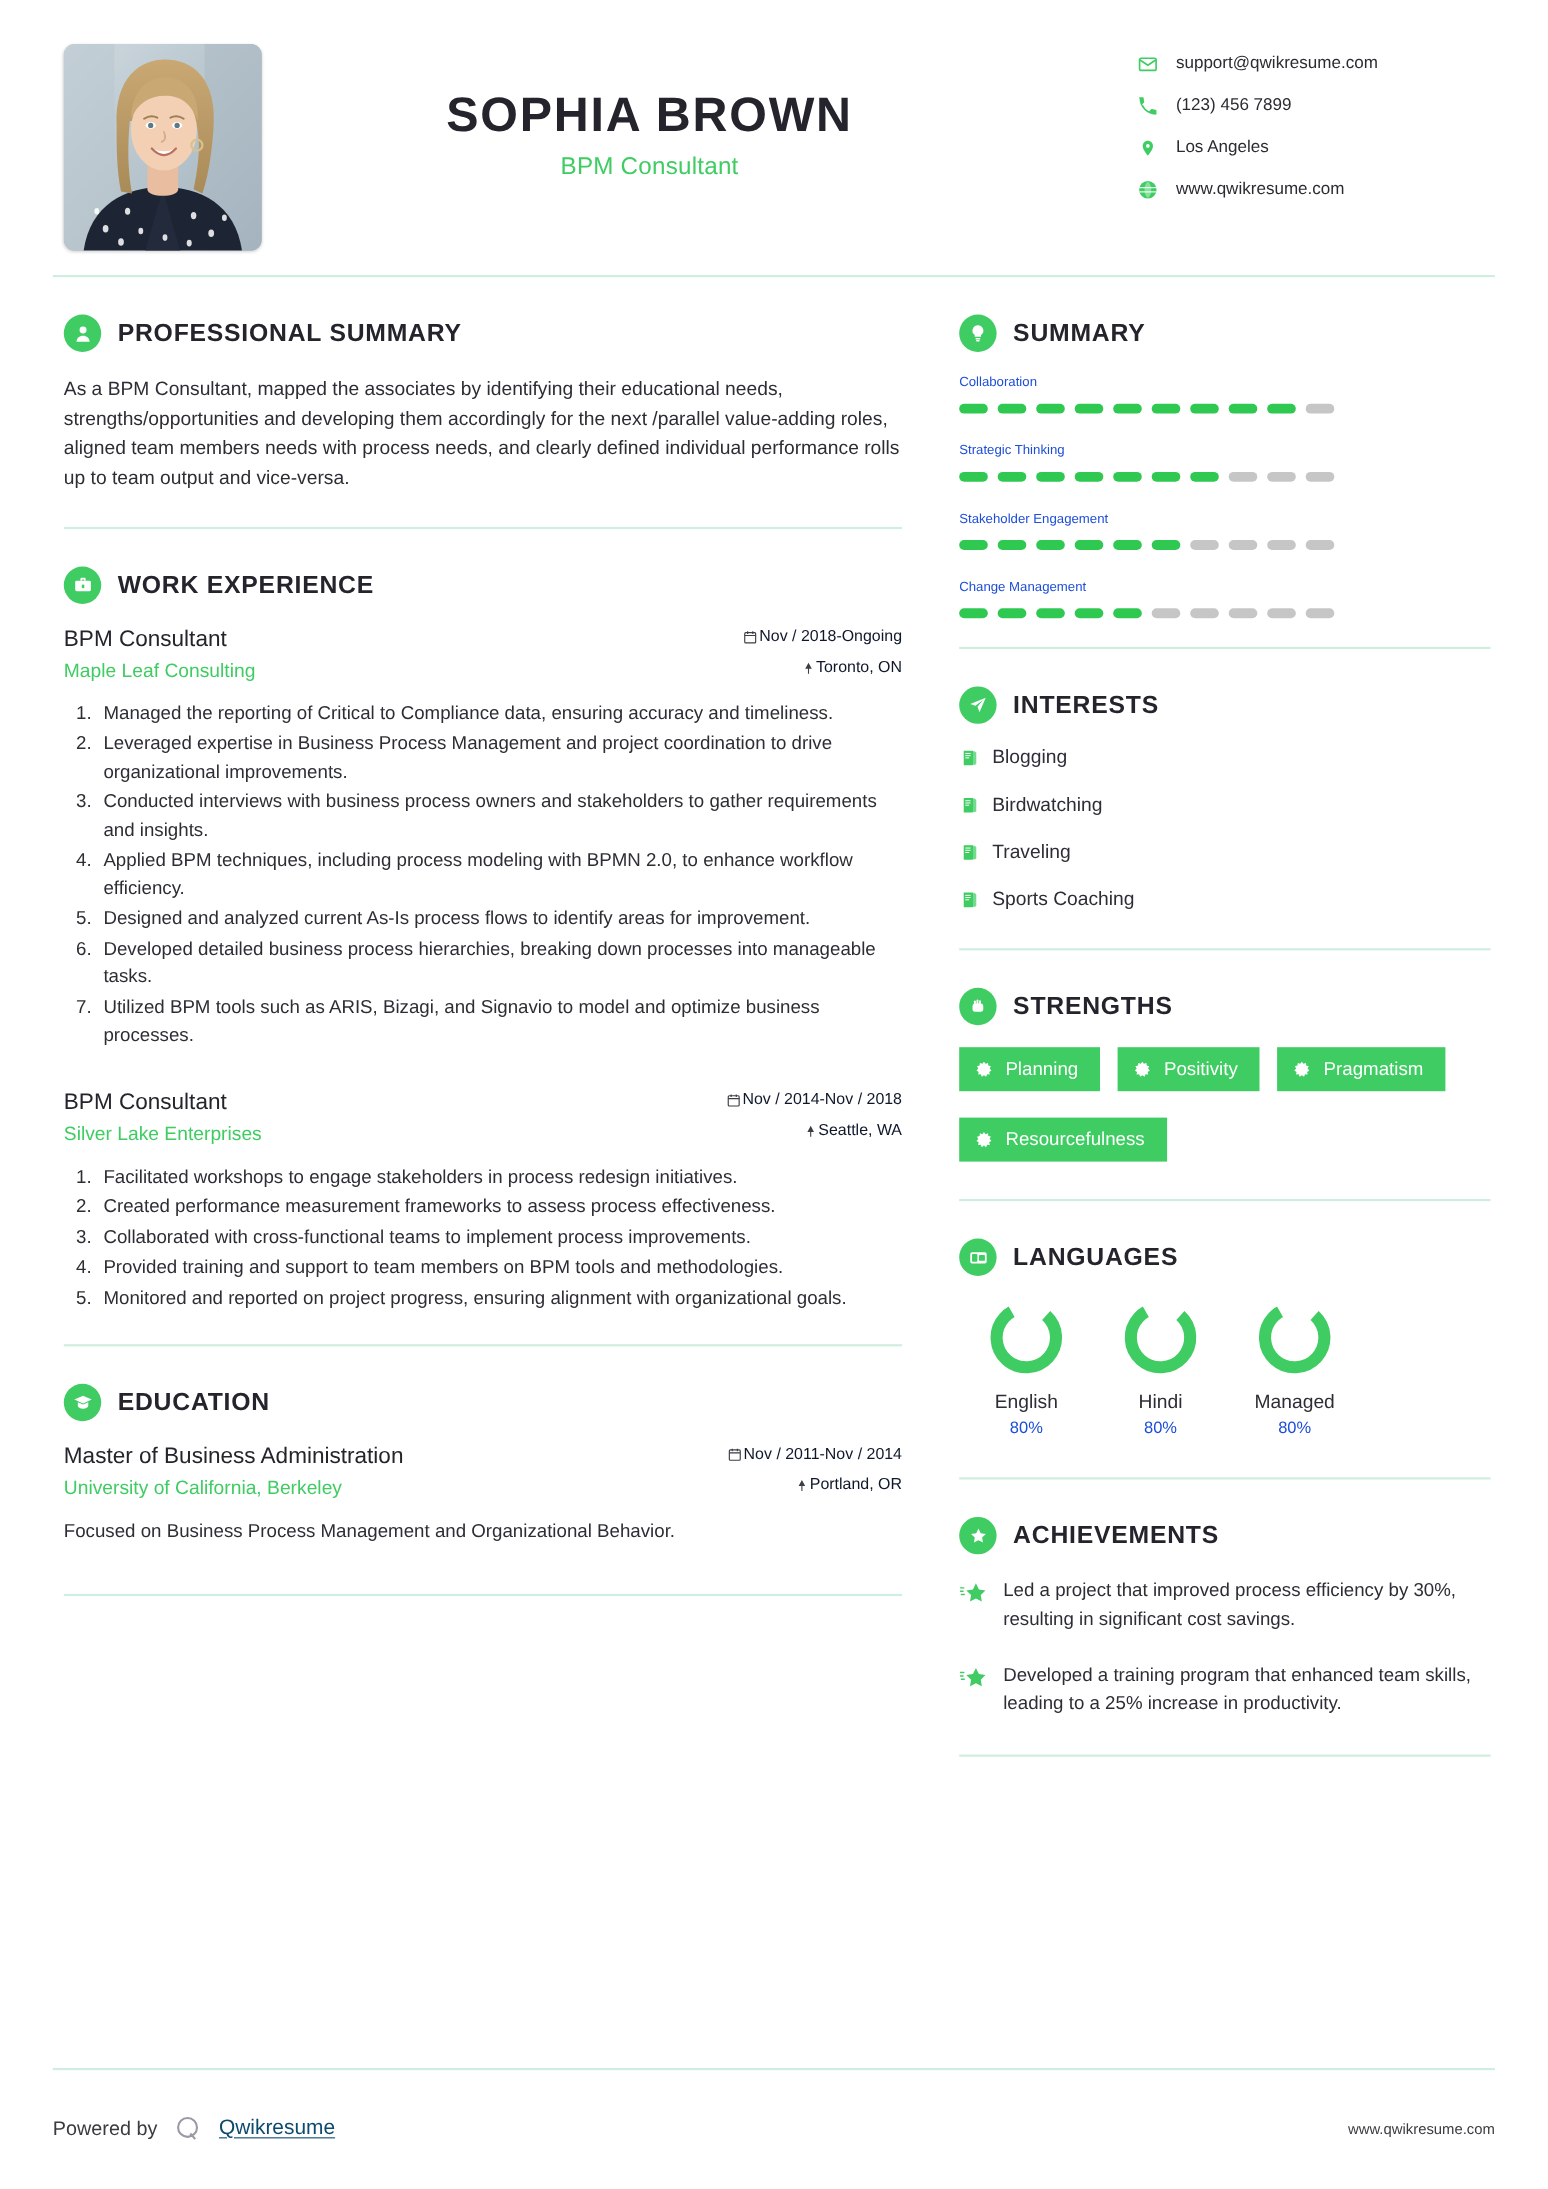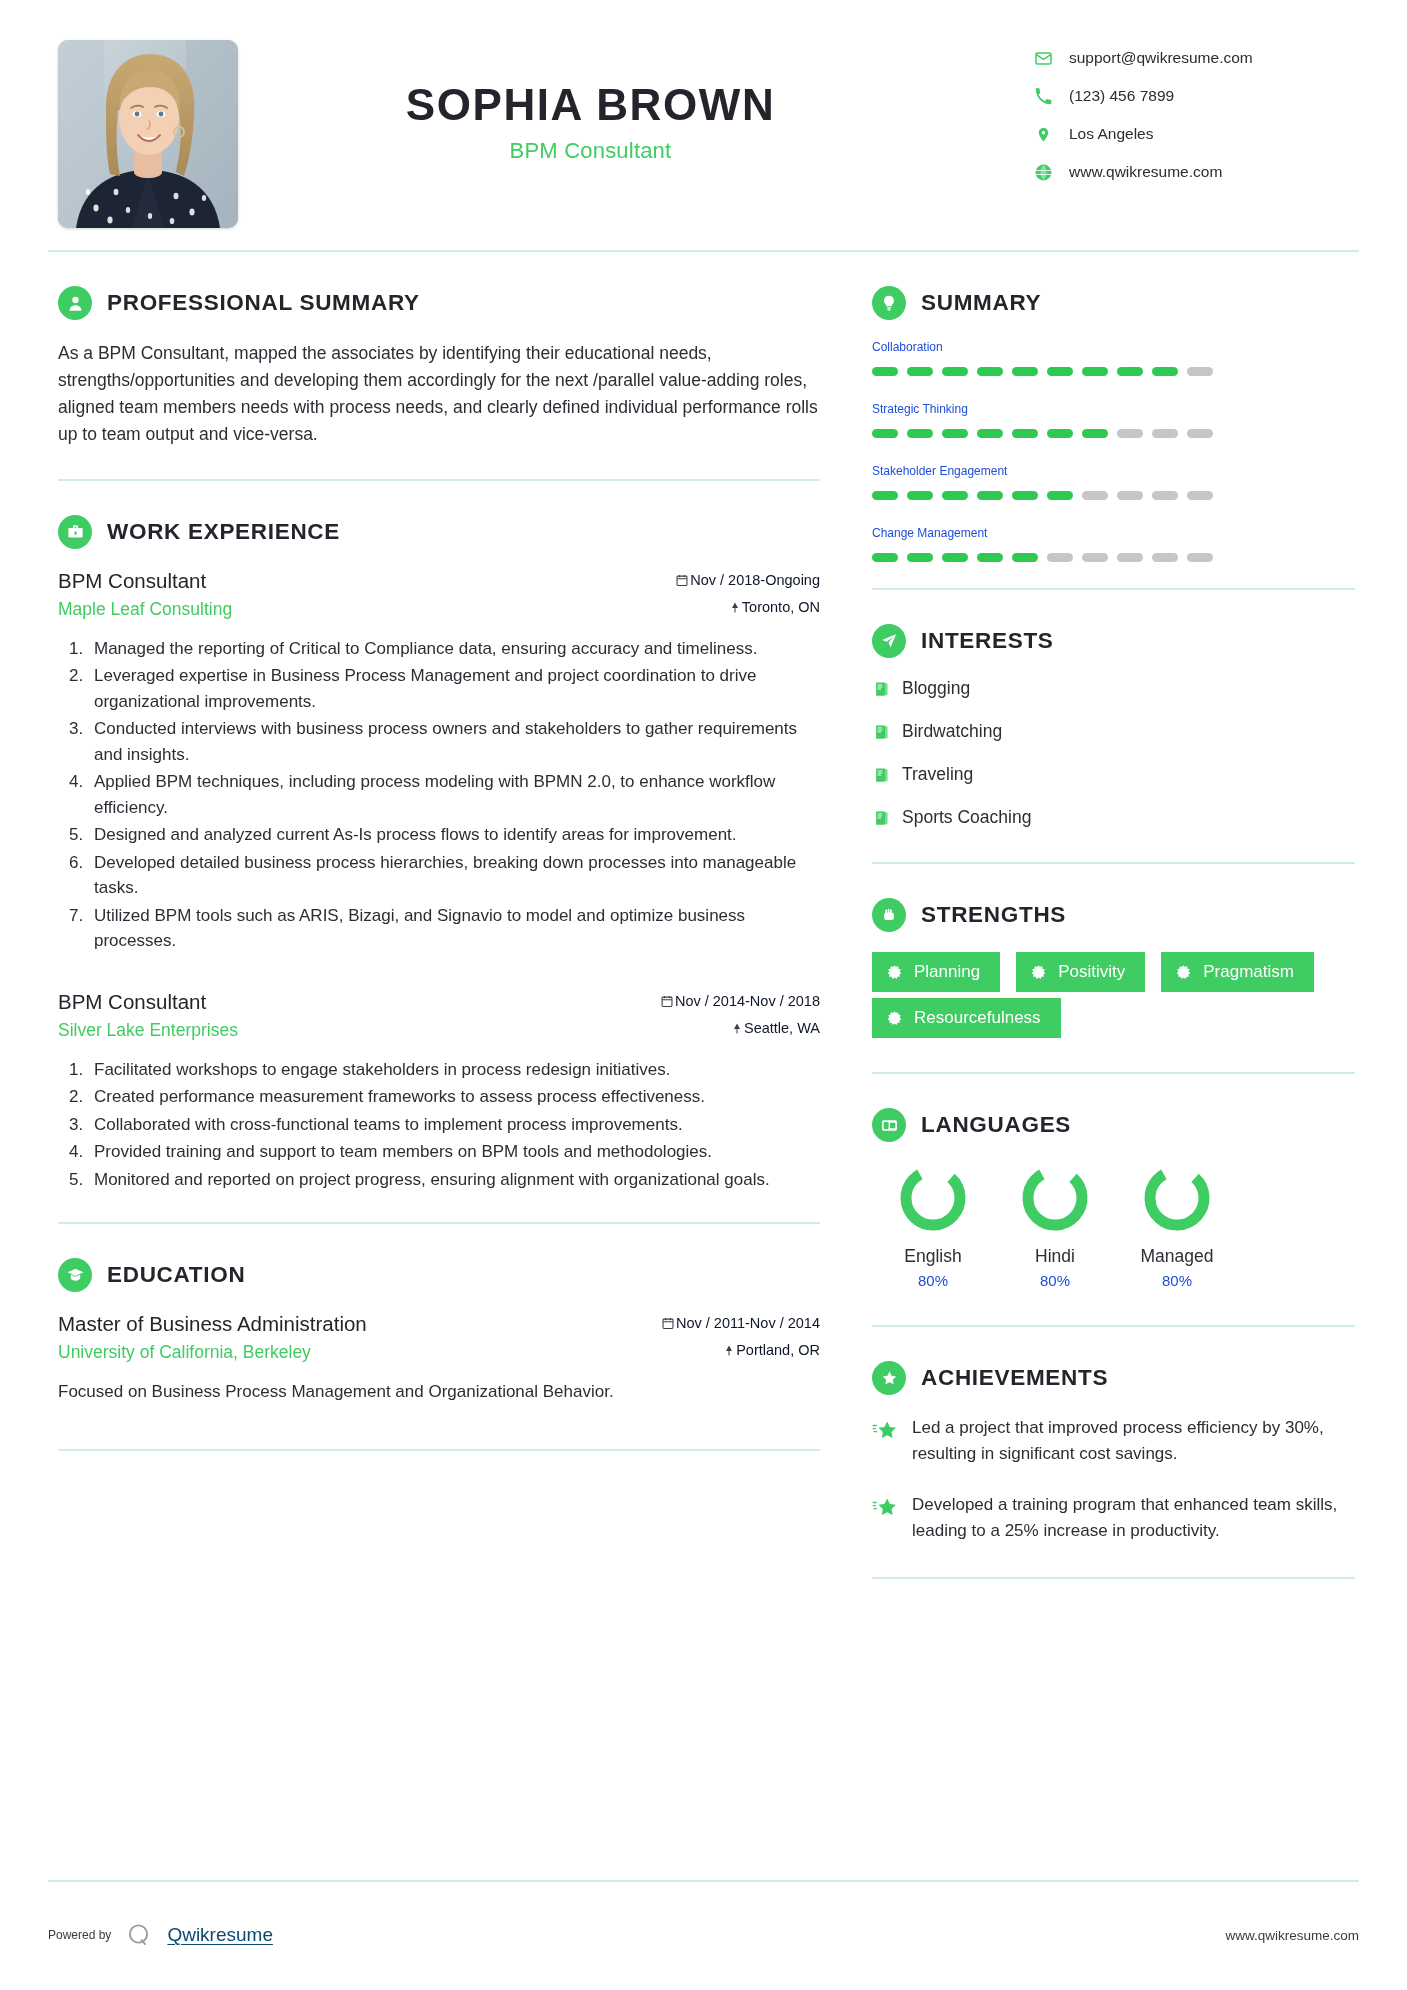--- a/index.html
+++ b/index.html
@@ -196,21 +196,21 @@
     column-gap: 8px;
   }
   .interest {
     display: flex; align-items: center; gap: 12px;
     font-size: 17.5px; color: #2d2d35;
   }
   .book-ico { flex:0 0 18px; width:18px; height:18px; }
   .book-ico svg{display:block;}
 
   
-  .strengths { display: flex; flex-wrap: wrap; gap: 6px 16px; }
+  .strengths { display: flex; flex-wrap: wrap; gap: 24px 16px; }
   .strength {
     background: #3fcc62;
     color: #fff;
     padding: 10px 20px 10px 14px;
     font-size: 17px;
     display: flex; align-items: center; gap: 11px;
   }
   .burst { width:17px; height:17px; flex:0 0 17px; }
   .burst svg{display:block;}
 
@@ -232,21 +232,21 @@
   .footer {
     position: absolute;
     bottom: 0; left: 0; right: 0;
     height: 110px;
     padding: 0 48px;
     display: flex;
     align-items: center;
     justify-content: space-between;
   }
   .footer-left { display: flex; align-items: center; gap: 14px; }
-  .powered { font-size: 12px; color: #3a3a42; }
+  .powered { font-size: 18px; color: #3a3a42; }
   .qlogo { width: 28px; height: 28px; }
   .qlogo svg{display:block;}
   .qname {
     font-size: 19px; color: #0c4a6e;
     text-decoration: underline; text-underline-offset: 3px;
   }
   .footer-right { font-size: 13.5px; color: #3a3a42; }
   .footer-rule {
     position:absolute; left:48px; right:48px; top:0;
     height:2px; background:#cfeede;

